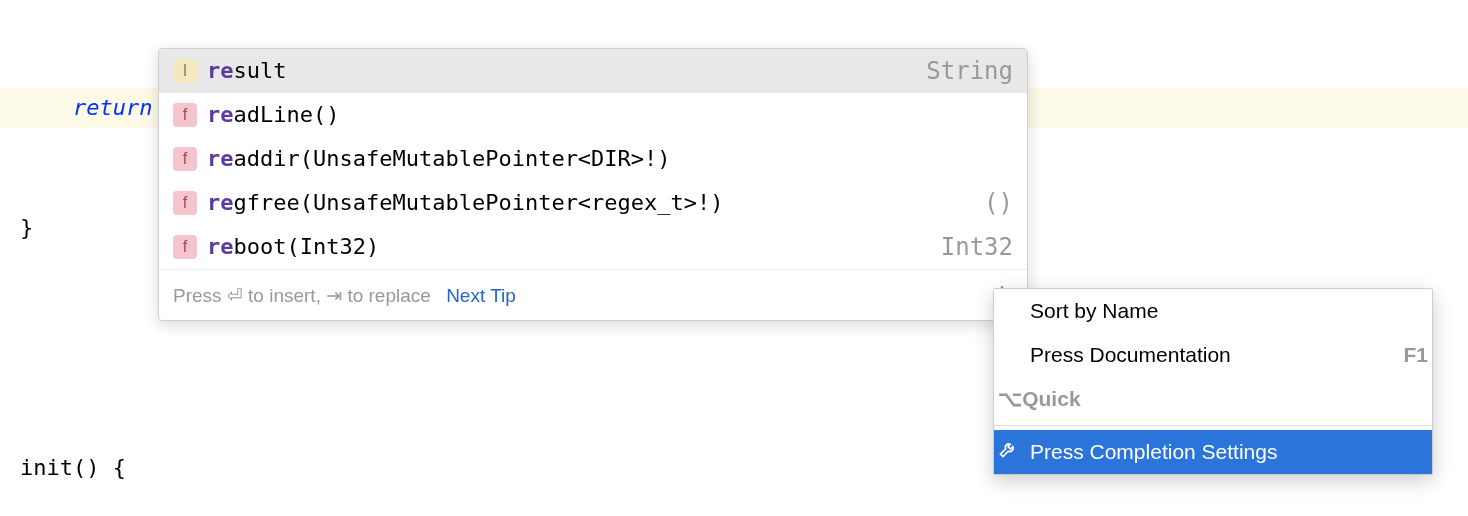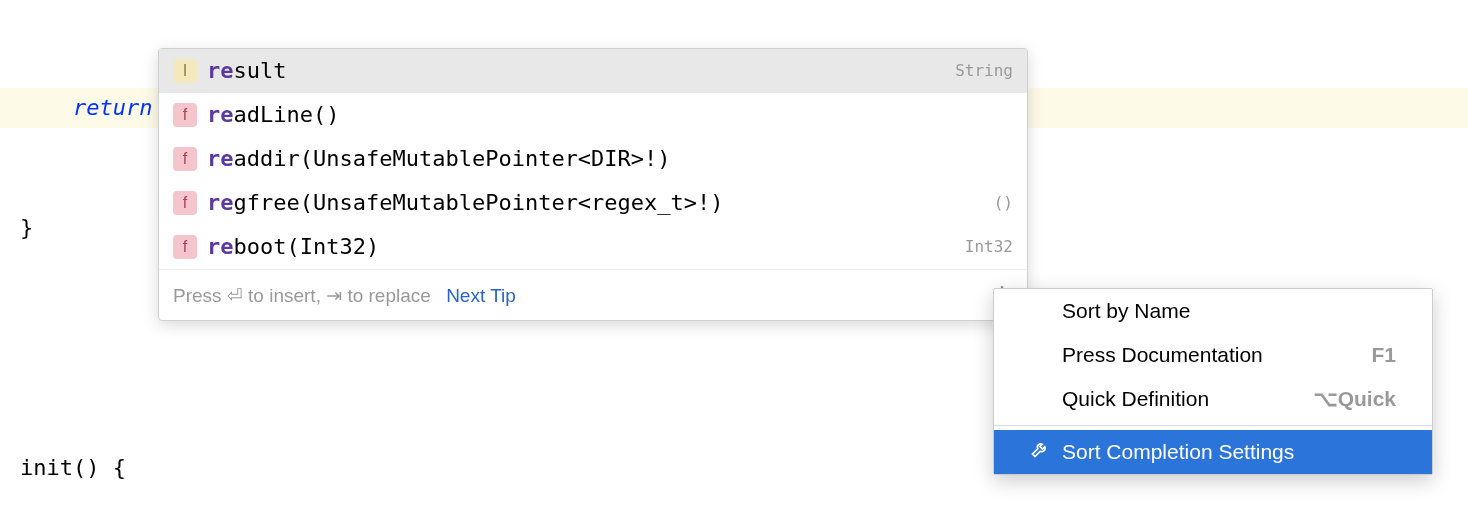--- a/index.html
+++ b/index.html
@@ -107,21 +107,21 @@
       color: #000;
     }
     
     .completion-name .match {
       color: #5a3b9c;
       font-weight: 600;
     }
     
     .completion-type {
       color: #999;
-      font-size: 16px;
+      font-size: 24px;
       text-align: right;
       overflow: hidden;
       text-overflow: ellipsis;
       white-space: nowrap;
       padding-left: 20px;
     }
     
     .completion-footer {
       display: flex;
       align-items: center;
@@ -157,21 +157,21 @@
       box-shadow: 0 6px 20px rgba(0,0,0,0.2);
       font-family: -apple-system, BlinkMacSystemFont, sans-serif;
       font-size: 21px;
       border-radius: 2px;
     }
     
     .menu-item {
       display: flex;
       align-items: center;
       justify-content: space-between;
-      padding: 8px 36px;
+      padding: 8px 4px;
       line-height: 28px;
     }
     
     .menu-item.selected {
       background: #2a74da;
       color: #fff;
     }
     
     .menu-shortcut {
       color: #999;
@@ -273,30 +273,26 @@
     </div>
   </div>
   <div class="menu-item">
     <div class="menu-item-content">
       <span class="menu-icon"></span>
       <span>Press Documentation</span>
     </div>
     <span class="menu-shortcut">F1</span>
   </div>
   <div class="menu-item">
-    <div class="menu-item-content">
-      <span class="menu-icon"></span>
-      <span>Quick Definition</span>
-    </div>
     <span class="menu-shortcut">⌥Quick</span>
   </div>
   <div class="menu-divider"></div>
   <div class="menu-item selected">
     <div class="menu-item-content">
       <span class="menu-icon">
         <svg class="wrench-svg" viewBox="0 0 24 24" fill="none" stroke="#fff" stroke-width="2">
           <path d="M14.7 6.3a4 4 0 0 0-5.4 5.4L3 18l3 3 6.3-6.3a4 4 0 0 0 5.4-5.4L15 12l-3-3 2.7-2.7z"></path>
         </svg>
       </span>
-      <span>Sort Completion Settings</span>
+      <span>Press Completion Settings</span>
     </div>
   </div>
 </div>
 
 </body></html>

